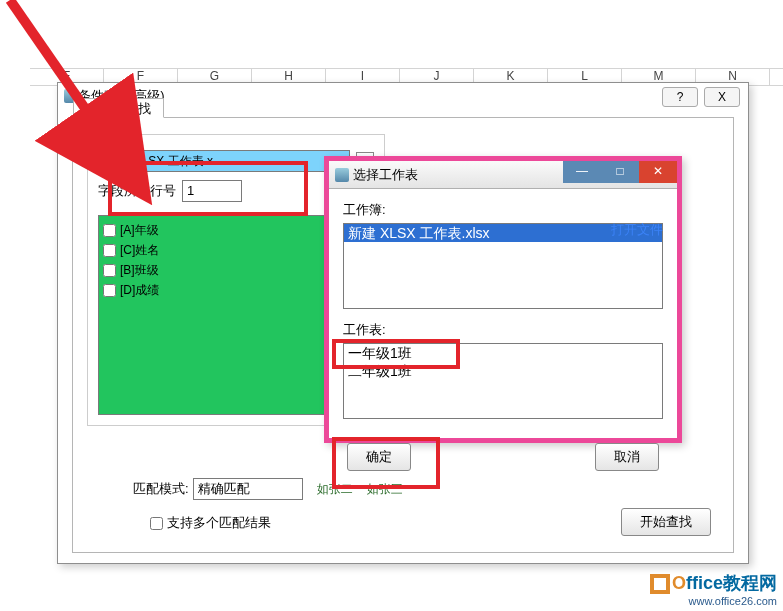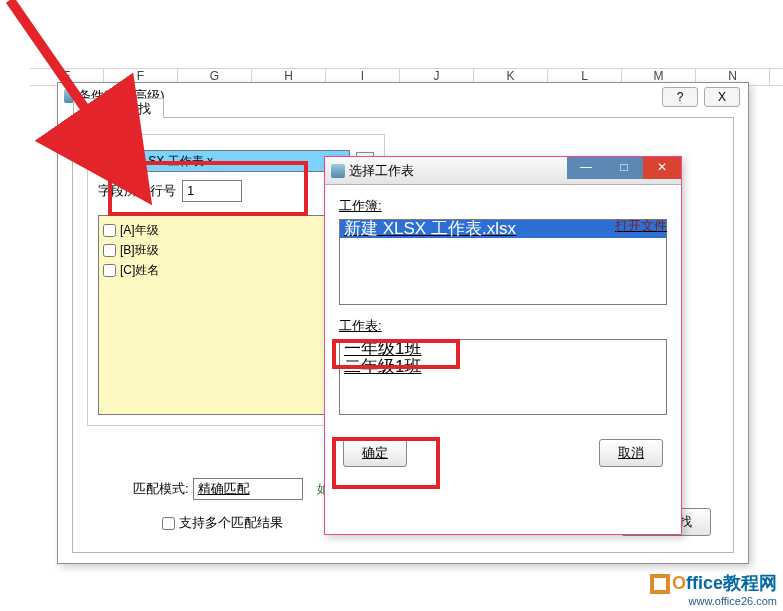--- a/index.html
+++ b/index.html
@@ -143,40 +143,39 @@
       padding-left: 4px;
       background: #fff;
     }
     .chk-list {
       position: absolute;
       top: 80px;
       left: 10px;
       right: 10px;
       bottom: 10px;
       border: 1px solid #7a7a7a;
-      background: #fef9c3;
+      background: #22c55e;
       padding: 4px;
     }
     .chk-item {
       display: flex;
       align-items: center;
       gap: 4px;
       height: 20px;
       font-size: 12px;
     }
     .chk-item input { width: 13px; height: 13px; }
     .combo {
       height: 22px;
       border: 1px solid #7a7a7a;
       background: #fff;
       display: inline-flex;
       align-items: center;
       padding-left: 4px;
       width: 110px;
-      text-decoration: underline;
     }
     .btn {
       border: 1px solid #888;
       background: linear-gradient(#fff,#e5e5e5);
       border-radius: 3px;
       padding: 4px 18px;
       font-size: 13px;
       cursor: pointer;
     }
     .bottom-row {
@@ -187,33 +186,33 @@
       align-items: center;
       gap: 4px;
     }
     .start-btn-wrap {
       position: absolute;
       right: 22px;
       bottom: 16px;
     }
     .multi-row {
       position: absolute;
-      left: 60px;
+      left: 48px;
       bottom: 20px;
       display: flex;
       align-items: center;
       gap: 4px;
       padding-left: 29px;
     }
     .sel-dialog {
       top: 156px;
       left: 324px;
       width: 358px;
-      height: 379px;
-      border: 1px solid #ec4899;
+      height: 287px;
+      border: 5px solid #ec4899;
     }
     .sel-titlebar {
       height: 28px;
       background: linear-gradient(#fafafa,#e4e4e4);
       border-bottom: 1px solid #b0b0b0;
       display: flex;
       align-items: center;
       position: relative;
       padding-left: 6px;
       gap: 4px;
@@ -230,33 +229,32 @@
       text-align: center;
       line-height: 20px;
       font-size: 12px;
       color: #fff;
     }
     .win-min { background: #5b89b4; }
     .win-max { background: #5b89b4; }
     .win-close { background: #d9432f; width: 46px;}
     .sel-body {
       padding: 10px 14px;
-      text-decoration: underline;
     }
     .sel-label-row {
       display: flex;
       justify-content: space-between;
       align-items: center;
       height: 22px;
     }
-    .link { color: #7f1d1d; margin-top: 40px; }
+    .link { color: #3b82f6; margin-top: 40px; }
     .listbox {
       border: 1px solid #7a7a7a;
       background: #fff;
-      font-size: 17px;
+      font-size: 14px;
       line-height: 18px;
       overflow: hidden;
     }
     .lb-wb { height: 86px; margin-top: 2px; }
     .lb-ws { height: 76px; margin-top: 2px; }
     .li { padding: 0 4px; }
     .li.sel { background: #2d6fd2; color: #fff; }
     .sel-btns {
       display: flex;
       justify-content: space-between;
@@ -347,25 +345,29 @@
         <span class="numbox">1</span>
       </div>
 
       <div class="chk-list">
         <label class="chk-item">
             <input type="checkbox" style="">
             <span>[A]年级</span>
           </label>
         <label class="chk-item">
             <input type="checkbox" style="">
+            <span>[C]姓名</span>
+          </label>
+        <label class="chk-item">
+            <input type="checkbox" style="">
             <span>[B]班级</span>
           </label>
         <label class="chk-item">
             <input type="checkbox" style="">
-            <span>[C]姓名</span>
+            <span>[D]成绩</span>
           </label>
       </div>
     </div>
 
     <div class="bottom-row">
       <span>匹配模式:</span>
       <span class="combo">精确匹配</span>
       <span class="label-like">如张二</span>
       <span class="label-like">如张三</span>
     </div>

